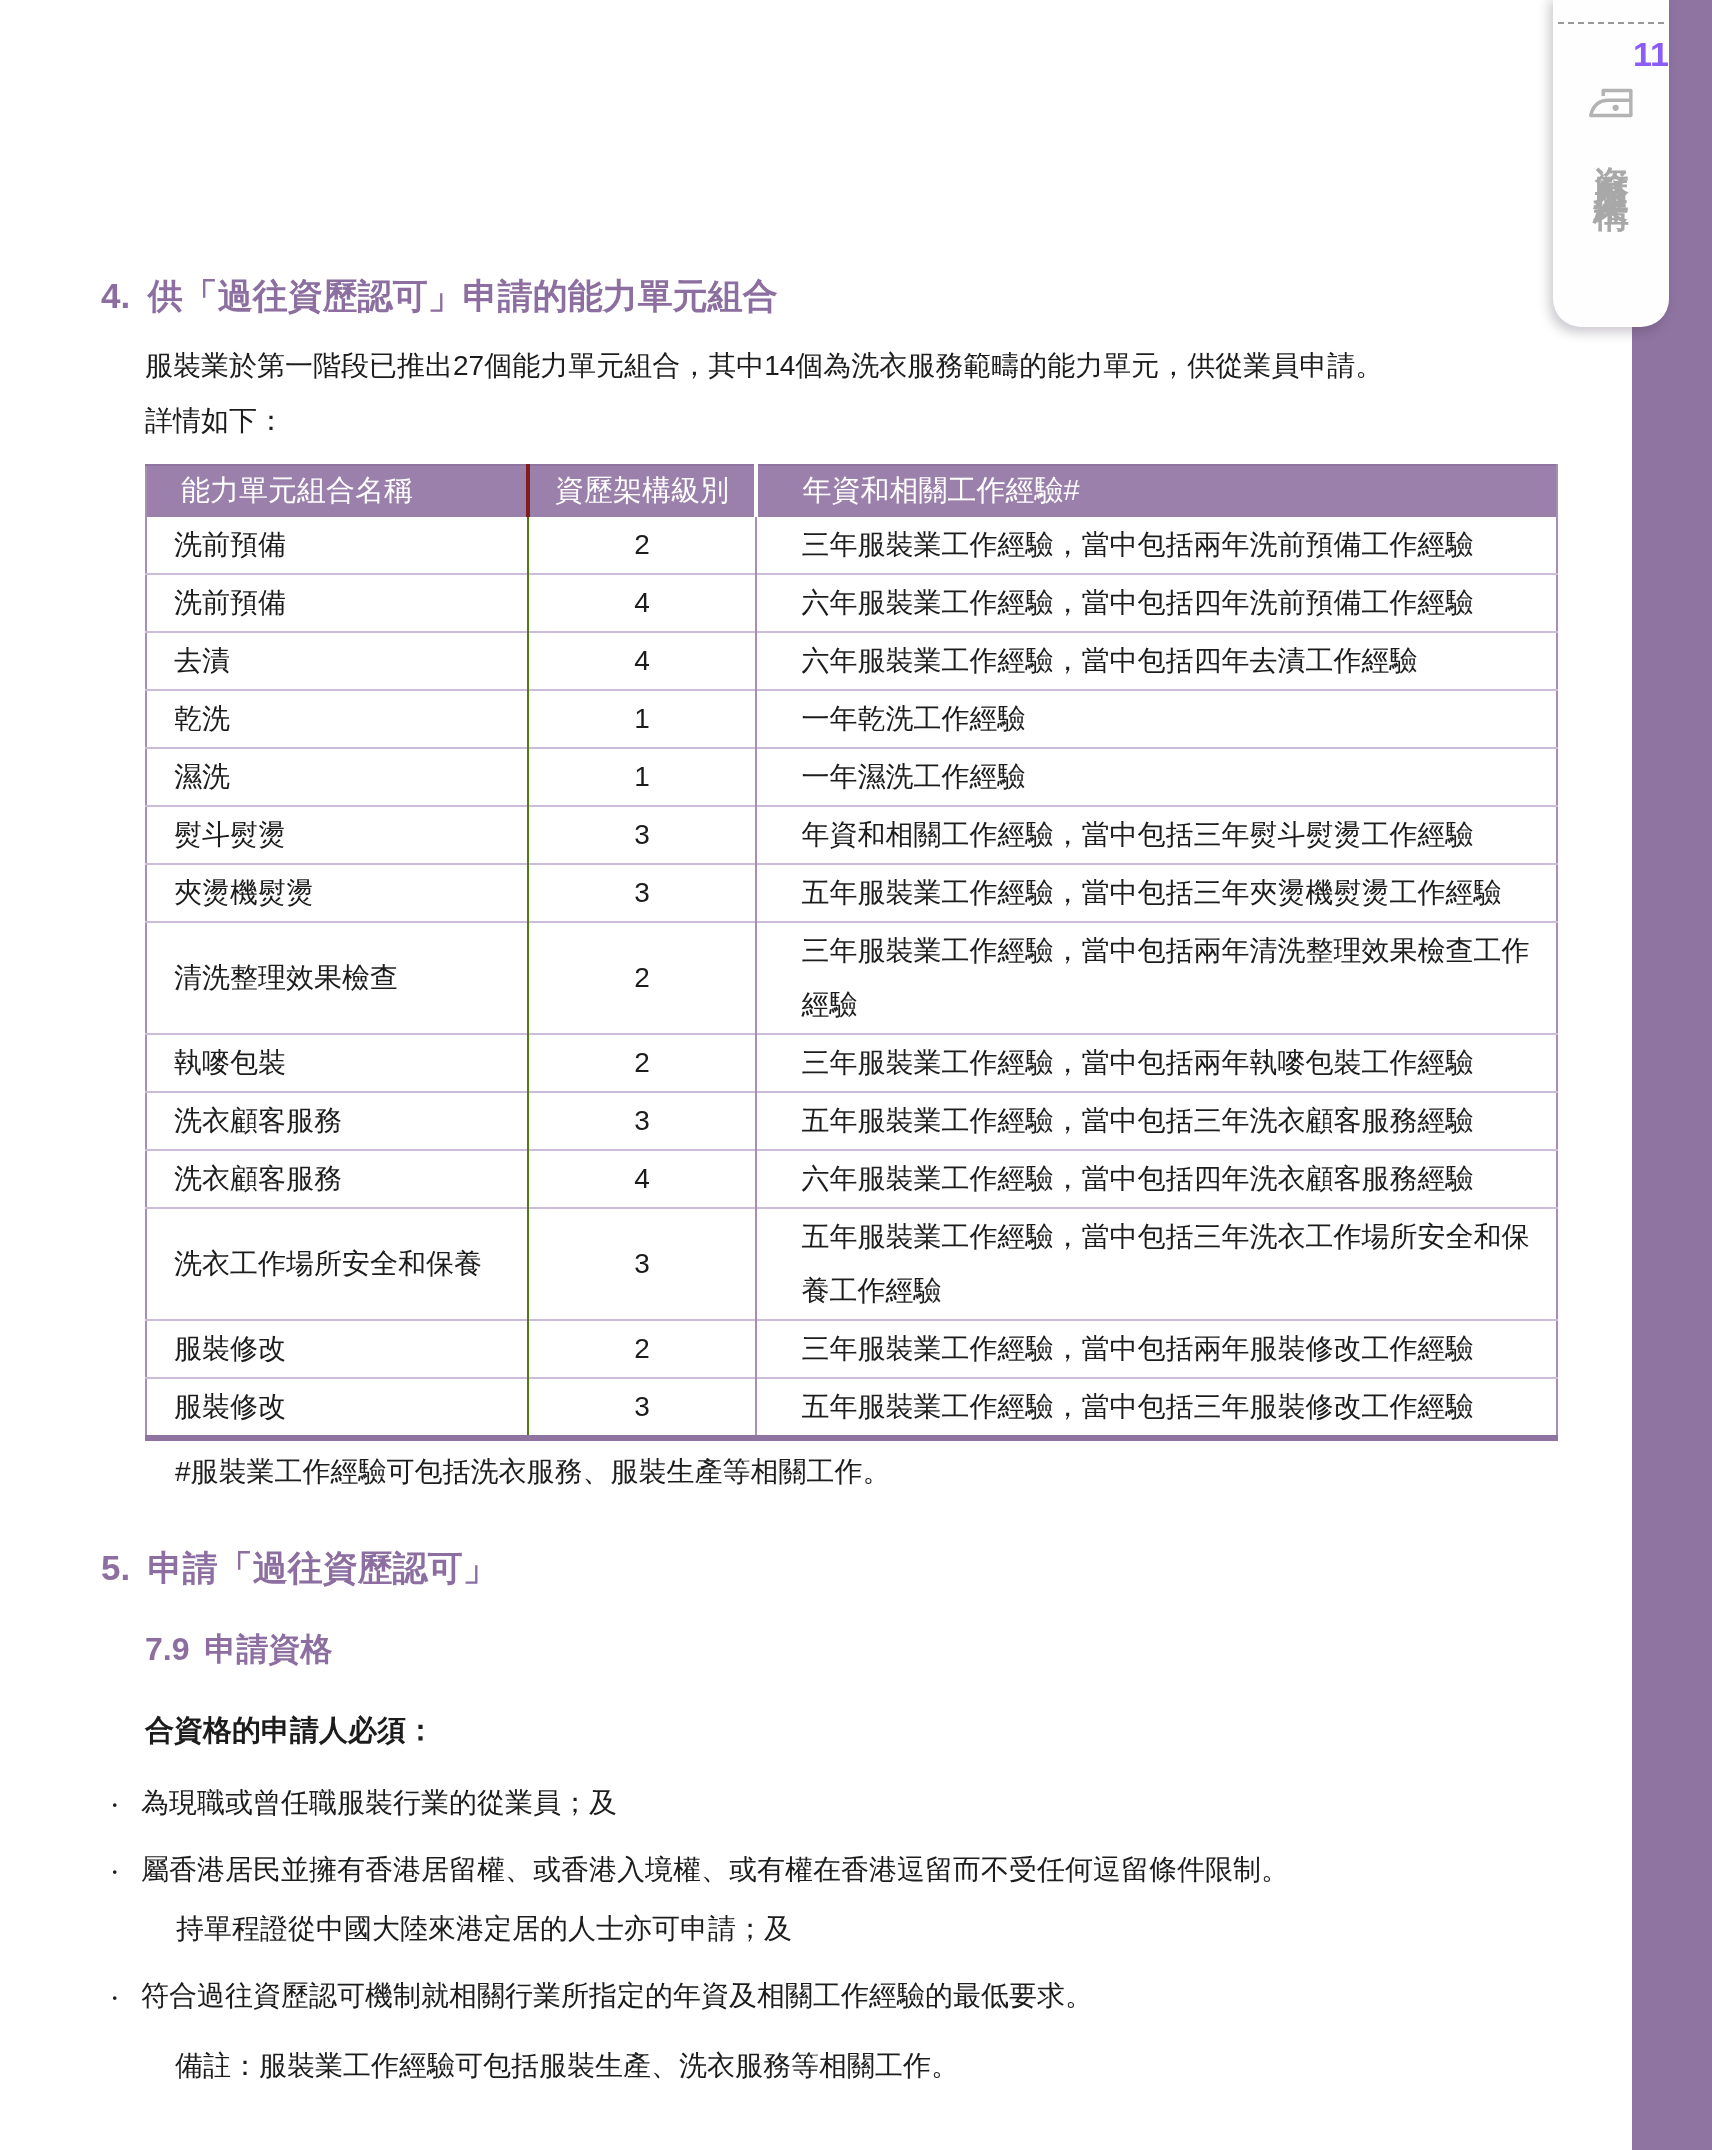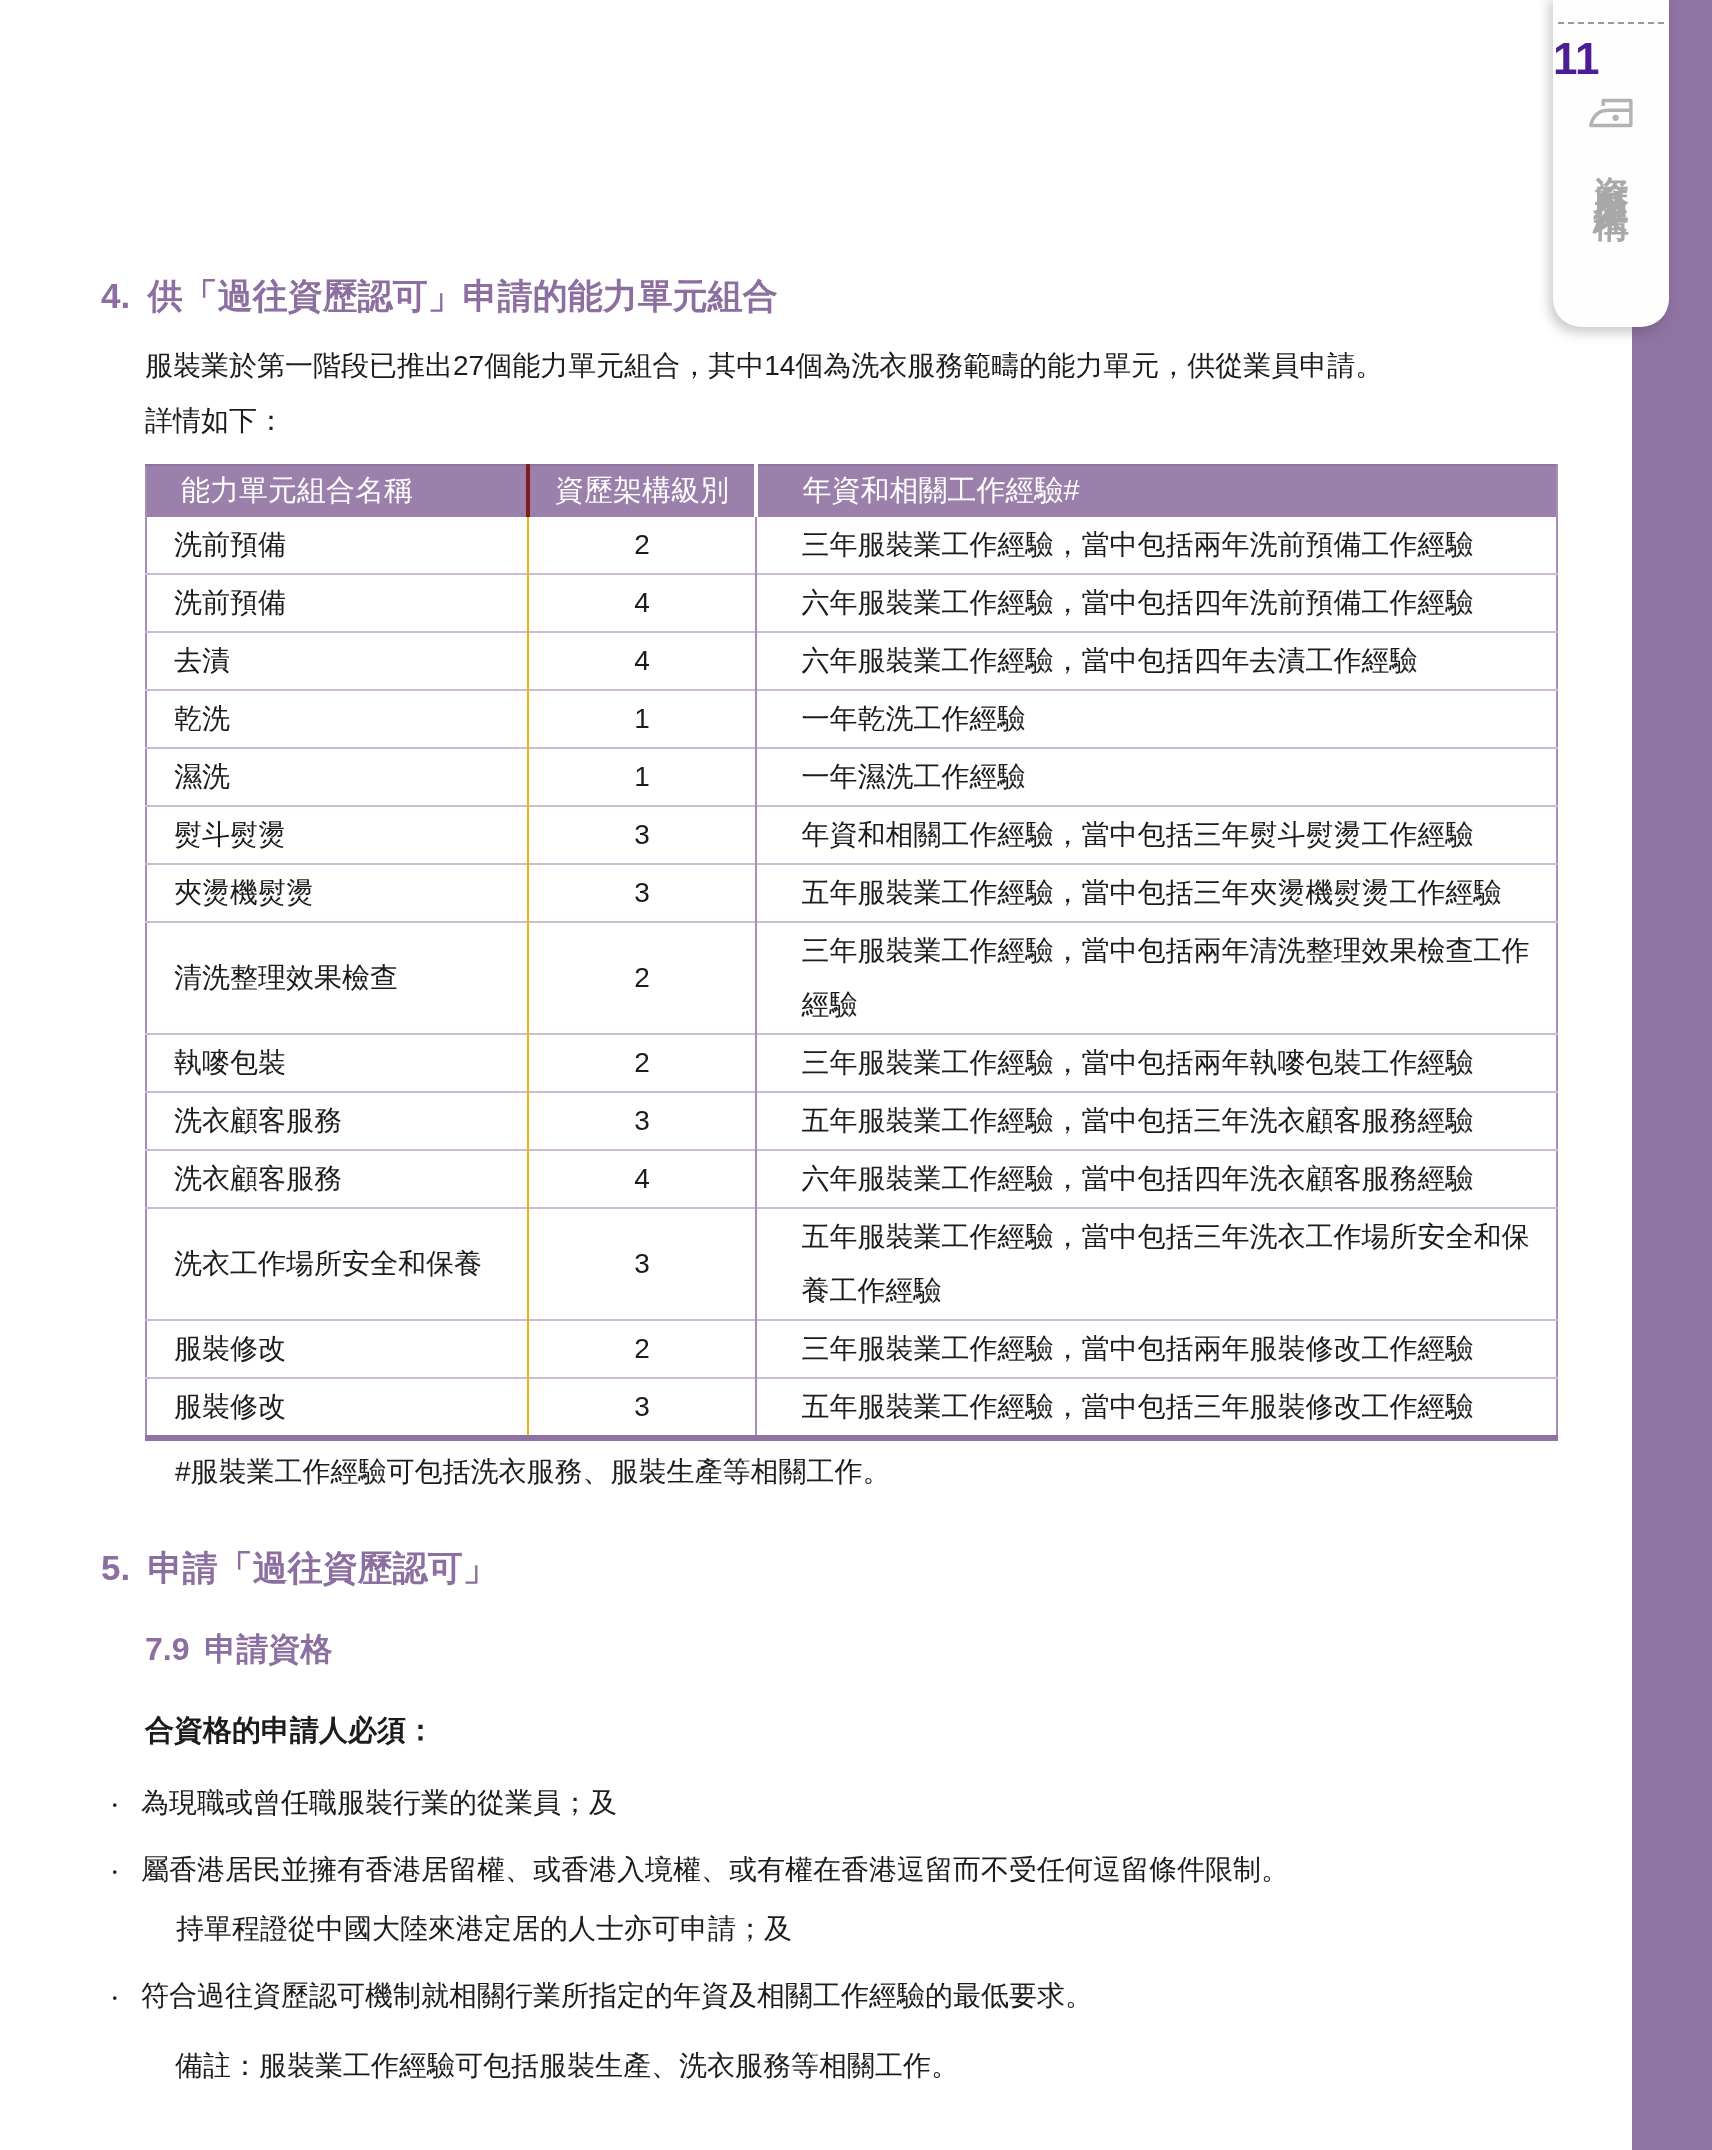--- a/index.html
+++ b/index.html
@@ -21,22 +21,22 @@
     background:#fefefe;
     border-radius:0 0 28px 28px;
     box-shadow:-3.4px 5.4px 10.8px rgba(60,50,70,0.25);
     z-index:2;
   }
   .tab-perforation{
     position:absolute;top:27px;left:5.4px;right:5.4px;height:0;
     border-top:2px dashed #9a9a9a;
   }
   .tab-page-number{
-    margin-top:42px;text-align:left;
-    font-size:44px;font-weight:bold;color:#4c1d95;line-height:1;
+    margin-top:42px;text-align:right;
+    font-size:34px;font-weight:bold;color:#8b5cf6;line-height:1;
   }
   .tab-icon{display:block;margin:13.5px auto 0;width:47px;height:38px;}
   .tab-vertical-title{
     display:block;margin:16px auto 0;
     writing-mode:vertical-rl;text-orientation:upright;
     font-size:36px;font-weight:600;color:#a8a8a8;letter-spacing:9.4px;
     line-height:1;text-align:center;margin-left:auto;margin-right:auto;
   }
   
   .content{position:absolute;left:101px;top:0;width:1470px;}
@@ -67,21 +67,21 @@
     font-size:29px;height:49px;vertical-align:middle;
   }
   .cu-table th.th-name{text-align:left;padding-left:34px;border-right:4px solid #7f1d1d;}
   .cu-table th.th-level{text-align:center;border-right:4px solid #ffffff;}
   .cu-table th.th-exp{text-align:left;padding-left:45px;}
   .cu-table td{
     font-size:28px;line-height:54px;vertical-align:middle;
     border-top:2px solid #CCBCD8;background:#ffffff;
   }
   .cu-table tr:first-child td{border-top:none;}
-  .cu-table td.td-name{text-align:left;padding-left:27px;border-right:2px solid #eab308;}
+  .cu-table td.td-name{text-align:left;padding-left:27px;border-right:2px solid #4d7c0f;}
   .cu-table td.td-level{text-align:center;border-right:2px solid #A78EB6;}
   .cu-table td.td-exp{text-align:left;padding-left:45px;}
   .table-footnote{margin-left:74px;margin-top:15px;font-size:28px;line-height:1.15;}
   
   .bold-intro{margin-left:44px;margin-top:45px;font-size:29px;font-weight:bold;}
   .bullet-list{margin-left:10px;}
   .bullet{margin-top:36px;font-size:28px;line-height:1.12;}
   .bullet .b-line1{display:flex;}
   .bullet .b-dot{
     width:30px;flex:0 0 30px;font-size:28px;color:#1c1c1c;

